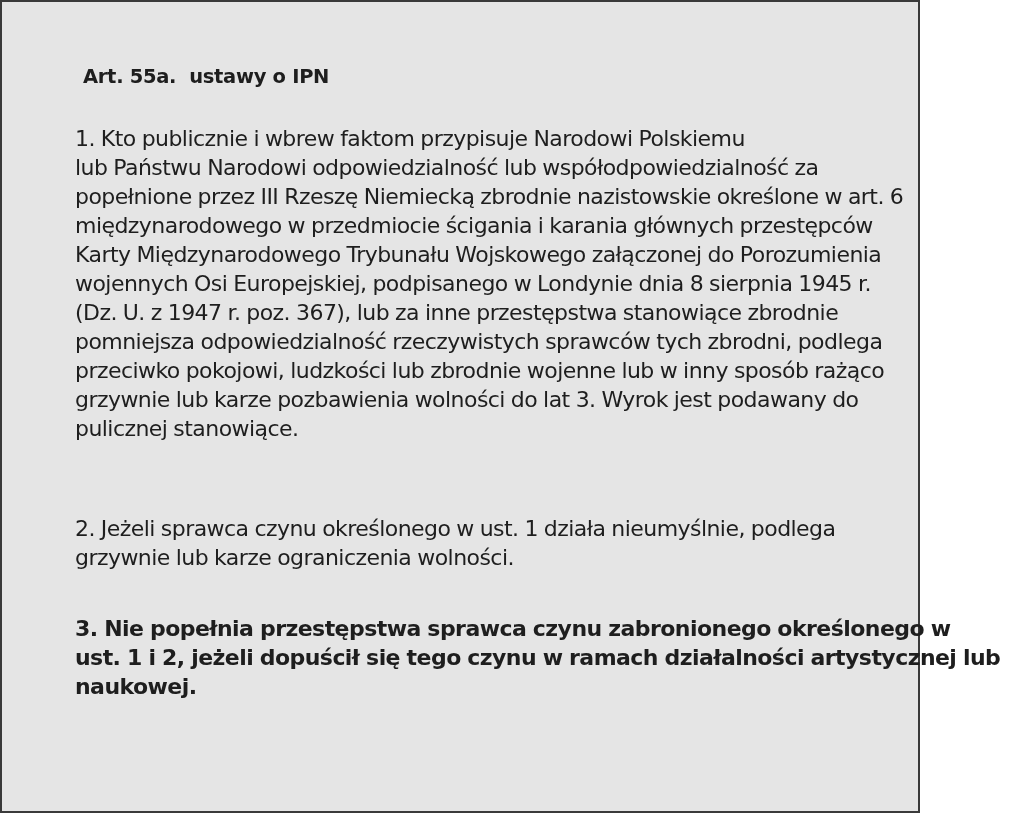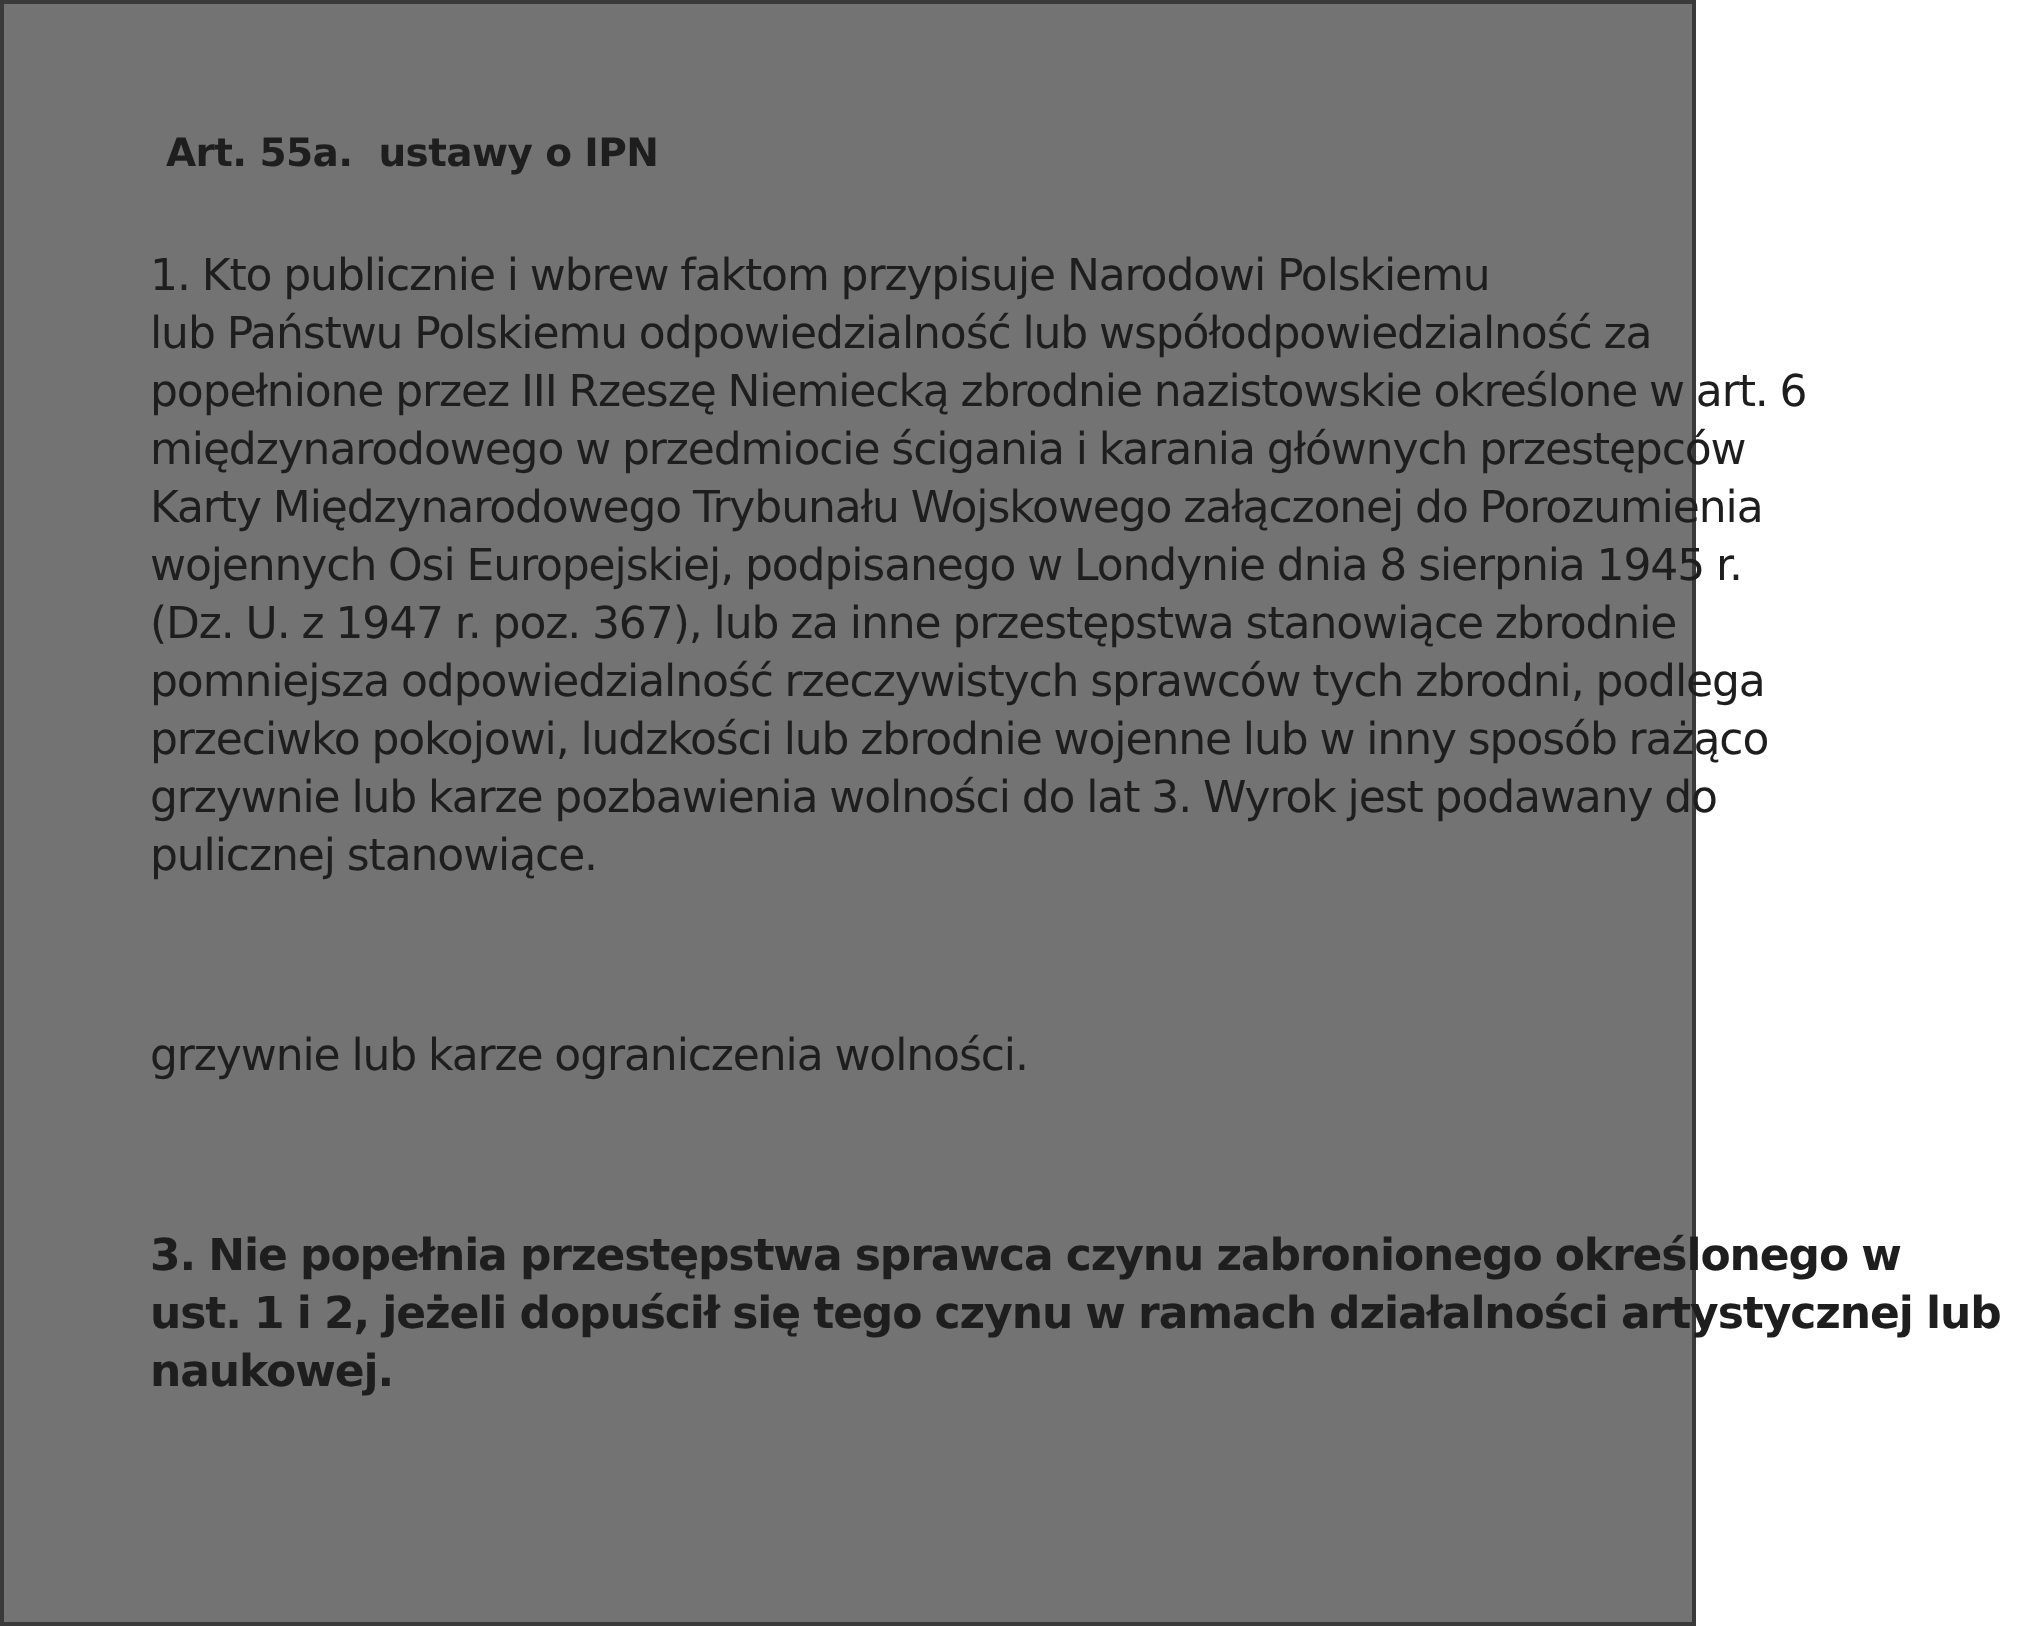--- a/index.html
+++ b/index.html
@@ -8,24 +8,24 @@
       background: #ffffff;
     }
     body {
       width: 1018px;
       height: 813px;
       overflow: hidden;
     }
     .frame {
       position: relative;
       box-sizing: border-box;
-      width: 848px;
+      width: 920px;
       height: 813px;
       border: 2px solid #3a3a3a;
-      background: #737373;
+      background: #e5e5e5;
       font-family: "DejaVu Sans", "Liberation Sans", sans-serif;
       color: #1e1e1e;
     }
     .heading {
       position: absolute;
       left: 81px;
       top: 61px;
       font-size: 19.5px;
       font-weight: bold;
       letter-spacing: -0.3px;
@@ -51,33 +51,34 @@
   </style>
 </head>
 <body>
 
 <div class="frame">
 
   <div class="heading">Art. 55a.  ustawy o IPN</div>
 
   <p class="para p1">
     <span class="line">1. Kto publicznie i wbrew faktom przypisuje Narodowi Polskiemu</span>
-    <span class="line">lub Państwu Polskiemu odpowiedzialność lub współodpowiedzialność za</span>
+    <span class="line">lub Państwu Narodowi odpowiedzialność lub współodpowiedzialność za</span>
     <span class="line">popełnione przez III Rzeszę Niemiecką zbrodnie nazistowskie określone w art. 6</span>
     <span class="line">międzynarodowego w przedmiocie ścigania i karania głównych przestępców</span>
     <span class="line">Karty Międzynarodowego Trybunału Wojskowego załączonej do Porozumienia</span>
     <span class="line">wojennych Osi Europejskiej, podpisanego w Londynie dnia 8 sierpnia 1945 r.</span>
     <span class="line">(Dz. U. z 1947 r. poz. 367), lub za inne przestępstwa stanowiące zbrodnie</span>
     <span class="line">pomniejsza odpowiedzialność rzeczywistych sprawców tych zbrodni, podlega</span>
     <span class="line">przeciwko pokojowi, ludzkości lub zbrodnie wojenne lub w inny sposób rażąco</span>
     <span class="line">grzywnie lub karze pozbawienia wolności do lat 3. Wyrok jest podawany do</span>
     <span class="line">pulicznej stanowiące.</span>
   </p>
 
   <p class="para p2">
+    <span class="line">2. Jeżeli sprawca czynu określonego w ust. 1 działa nieumyślnie, podlega</span>
     <span class="line">grzywnie lub karze ograniczenia wolności.</span>
   </p>
 
   <p class="para p3">
     <span class="line">3. Nie popełnia przestępstwa sprawca czynu zabronionego określonego w</span>
     <span class="line">ust. 1 i 2, jeżeli dopuścił się tego czynu w ramach działalności artystycznej lub</span>
     <span class="line">naukowej.</span>
   </p>
 
 </div>

